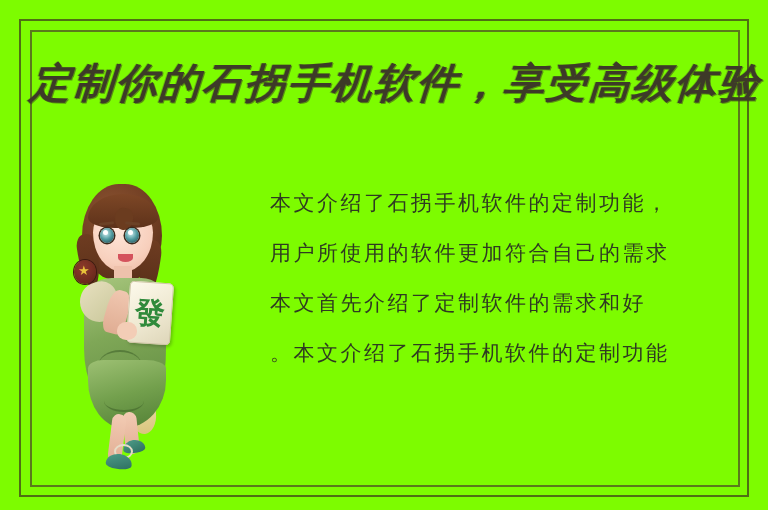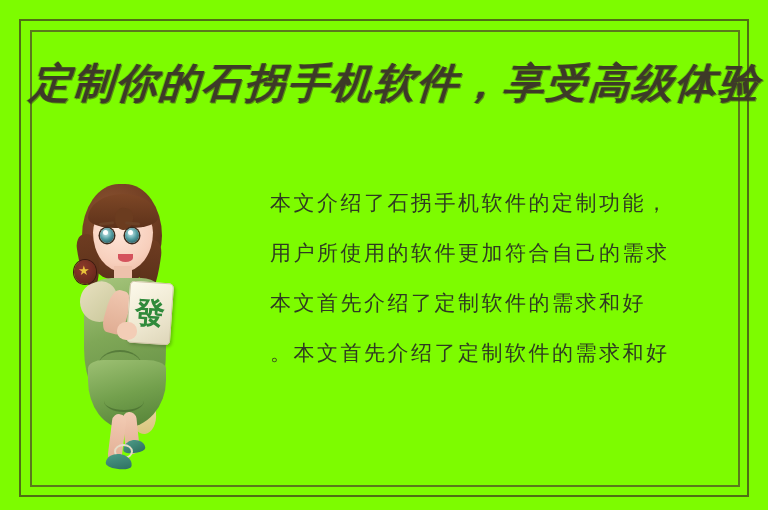--- a/index.html
+++ b/index.html
@@ -393,16 +393,16 @@
     <div class="leg front"></div>
     <div class="shoe back"></div>
     <div class="strap"></div>
     <div class="shoe front"></div>
   </div>
 
   <div class="body-copy">
     <div class="body-line">本文介绍了石拐手机软件的定制功能，</div>
     <div class="body-line">用户所使用的软件更加符合自己的需求</div>
     <div class="body-line">本文首先介绍了定制软件的需求和好</div>
-    <div class="body-line">。本文首先介绍了定制软件的需求和好</div>
+    <div class="body-line">。本文介绍了石拐手机软件的定制功能</div>
   </div>
 
 </div>
 
 </body></html>

